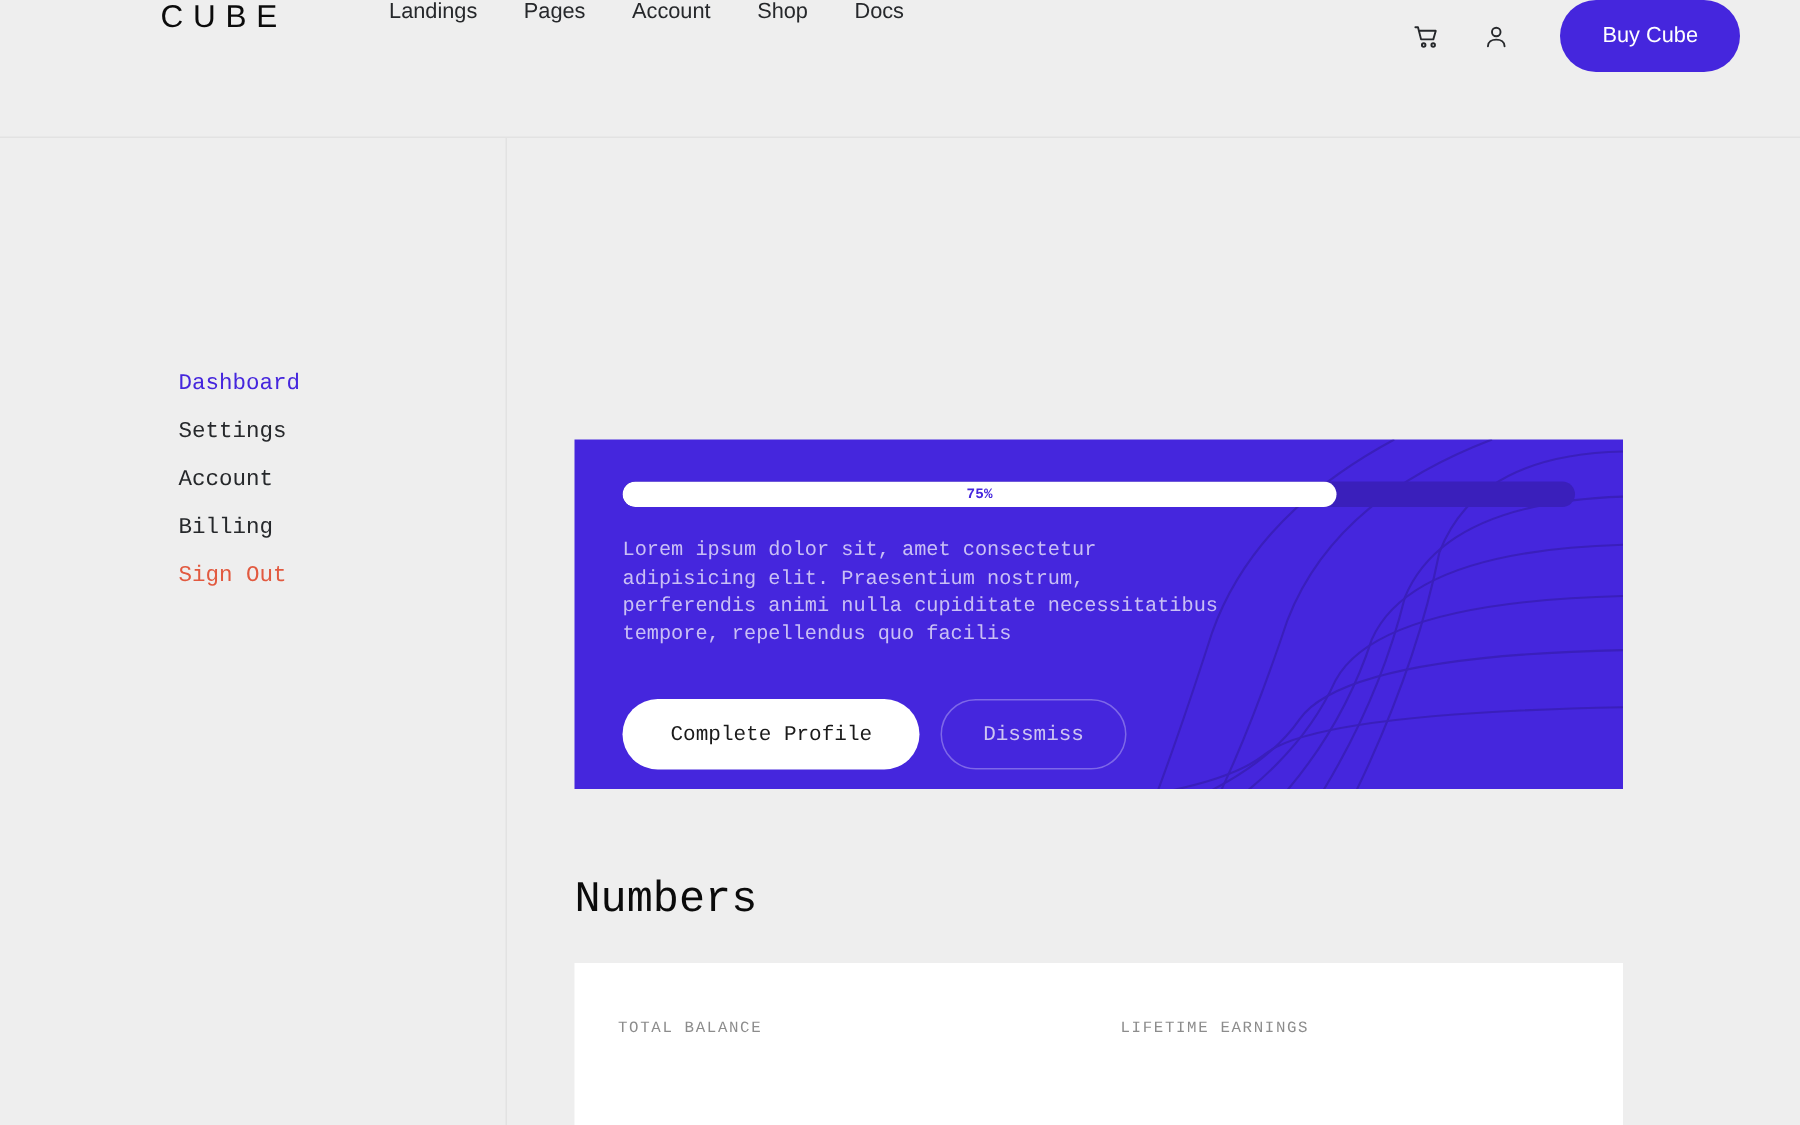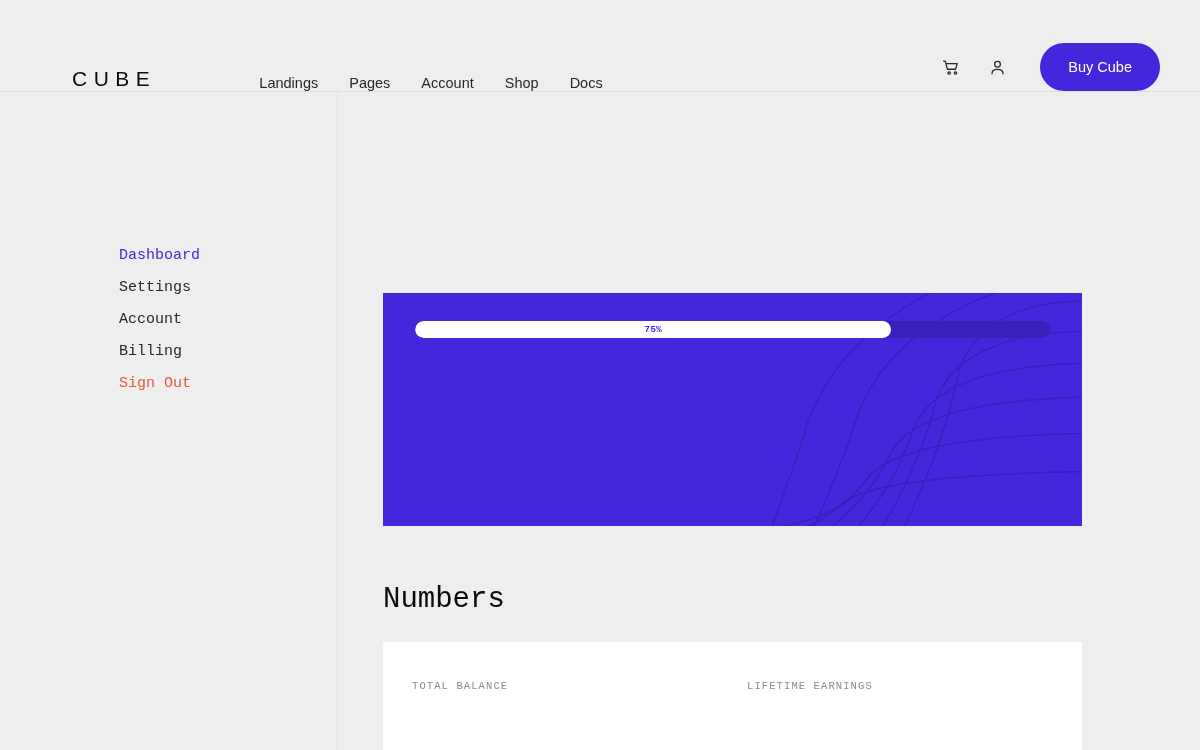--- a/index.html
+++ b/index.html
@@ -11,36 +11,35 @@
     font-family: "Liberation Sans", sans-serif;
     -webkit-font-smoothing: antialiased;
   }
 
   
   .header {
     height: 92px;
     background: #eeeeee;
     border-bottom: 1px solid #e2e2e2;
     display: flex;
-    align-items: flex-end;
-    padding: 0 40px 0 72px;
-    gap: 15px;
+    align-items: flex-start;
+    padding: 0 40px 0 107px;
   }
   .logo {
     font-size: 21px;
     font-weight: 500;
     letter-spacing: 6.5px;
     color: #0b0b0b;
     white-space: nowrap;
   }
   .nav {
     display: flex;
     align-items: center;
     gap: 31px;
-    margin-left: 88px;
+    margin-left: 68px;
   }
   .nav-item {
     font-size: 14.5px;
     color: #26282b;
     text-decoration: none;
     white-space: nowrap;
   }
   .header-right {
     margin-left: auto;
     display: flex;
@@ -255,21 +254,26 @@
       </svg>
 
       <div class="banner-inner">
 
         <div class="progress-track">
           <div class="progress-fill" style="width: 75%;">
             <span class="progress-label">75%</span>
           </div>
         </div>
 
-
+        <p class="banner-text">Lorem ipsum dolor sit, amet consectetur adipisicing elit. Praesentium nostrum, perferendis animi nulla cupiditate necessitatibus tempore, repellendus quo facilis</p>
+
+        <div class="banner-actions">
+          <button class="btn-solid">Complete Profile</button>
+          <button class="btn-ghost">Dissmiss</button>
+        </div>
 
       </div>
     </section>
 
     <h2 class="numbers-title">Numbers</h2>
 
     <div class="stats-card">
       <div class="stat">
         <div class="stat-label">Total Balance</div>
 

